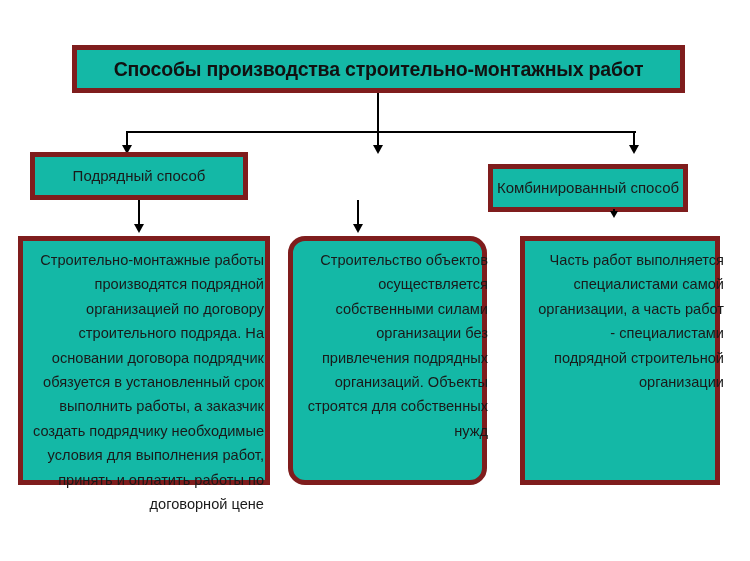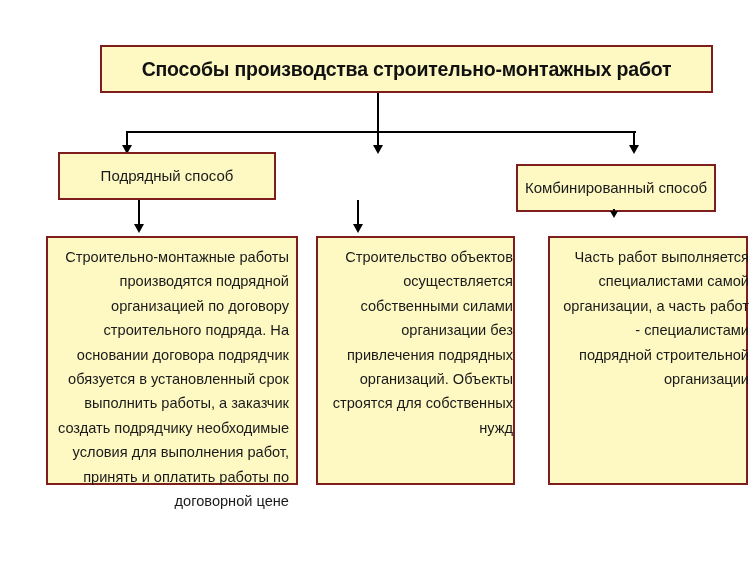--- a/index.html
+++ b/index.html
@@ -13,23 +13,22 @@
     height: 561px;
     background: #ffffff;
     font-family: "Liberation Sans", sans-serif;
     overflow: hidden;
   }
 
   
   .box {
     position: absolute;
     box-sizing: border-box;
-    border: 2px solid #7f1d1d;
-    background: #fef9c3;
-    margin-left: 28px;
+    border: 5px solid #7f1d1d;
+    background: #14b8a6;
   }
 
   .title-box {
     left: 72px;
     top: 45px;
     width: 613px;
     height: 48px;
     display: flex;
     align-items: center;
     justify-content: center;
@@ -58,21 +57,21 @@
   .m1 { left: 30px;  top: 152px; width: 218px; }
   .m2 { left: 275px; top: 152px; width: 183px; }
   .m3 { left: 488px; top: 164px; width: 200px; }
 
   .desc-box {
     top: 236px;
     height: 249px;
     overflow: visible;
   }
   .d1 { left: 18px;  width: 252px; }
-  .d2 { left: 288px; width: 199px; }
+  .d2 { left: 288px; width: 199px; border-radius: 17px; }
   .d3 { left: 520px; width: 200px; padding-left: 12px; }
 
   .desc-text {
     position: absolute;
     left: 9px;
     top: 7px;
     font-size: 14.6px;
     line-height: 24.4px;
     color: #1a1a1a;
     white-space: pre-line;

